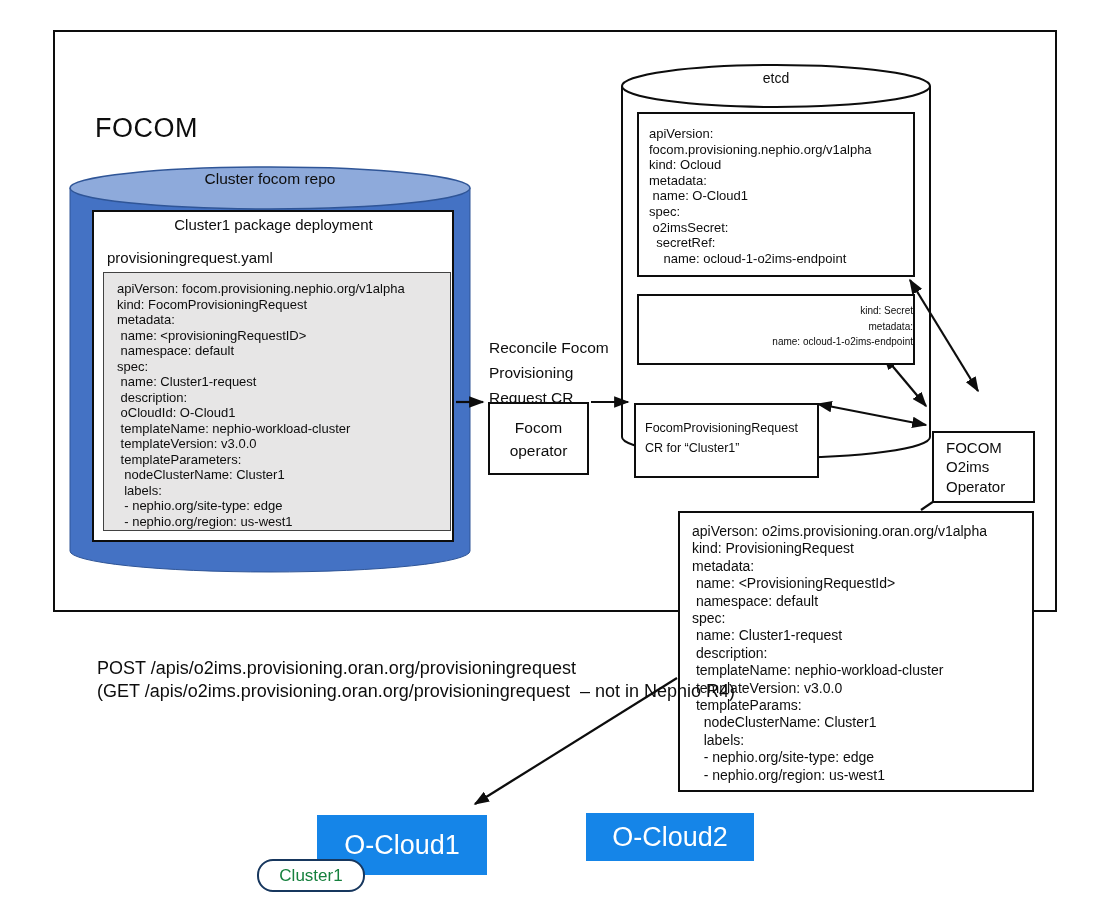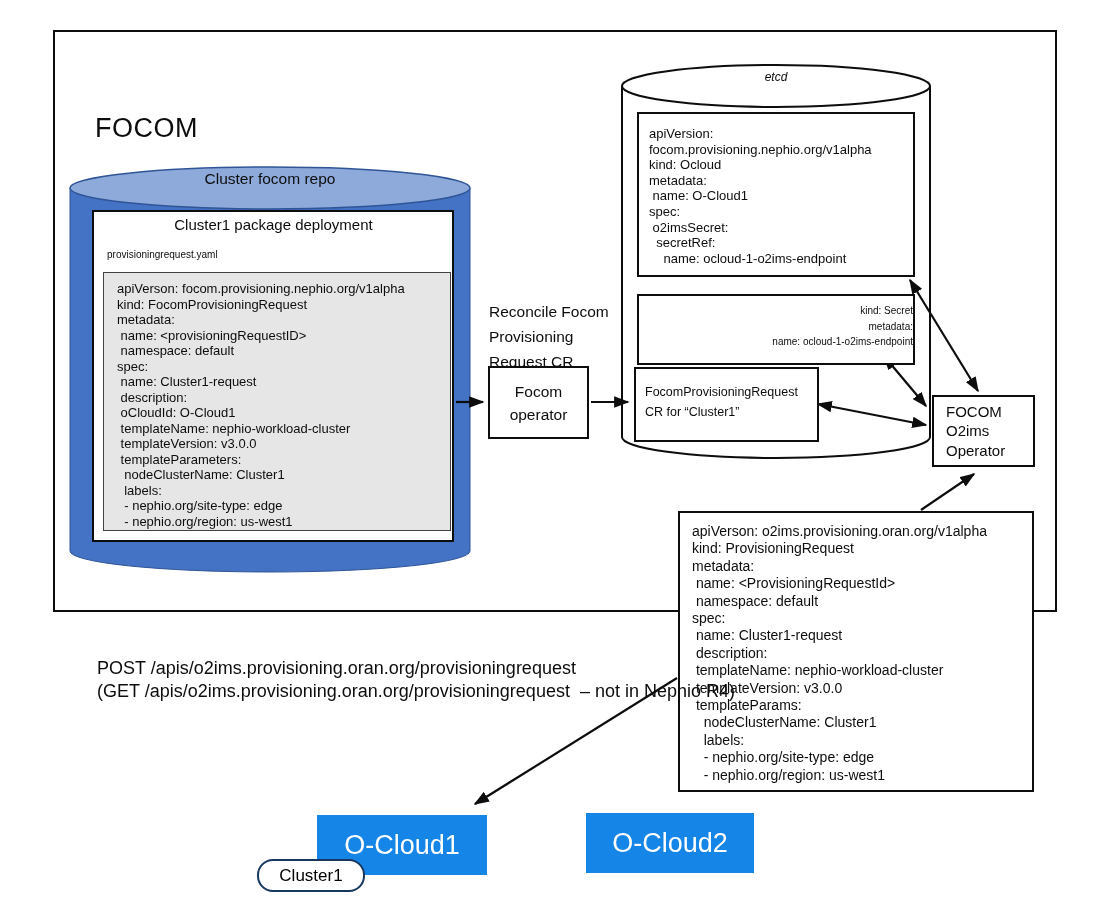--- a/index.html
+++ b/index.html
@@ -3,42 +3,42 @@
 <meta charset="utf-8">
 <style>
   html,body{margin:0;padding:0;background:#ffffff;}
   #canvas{
     position:relative;width:1110px;height:921px;background:#ffffff;
     font-family:"Liberation Sans",sans-serif;color:#0d0d0d;overflow:hidden;
   }
   #shapes{position:absolute;left:0;top:0;width:1110px;height:921px;}
   .abs{position:absolute;}
   .pre{white-space:pre;}
-  .preline{white-space:pre-line;}
+  .preline{white-space:pre-line;margin-top:36px;}
 
   .outer-box{left:53px;top:30px;width:1000px;height:578px;border:2.5px solid #0d0d0d;background:transparent;}
   .focom-title{left:95px;top:113px;font-size:27px;letter-spacing:.5px;}
 
   .repo-title{left:150px;top:170px;width:240px;text-align:center;font-size:15.5px;}
   .pkg-box{left:92px;top:210px;width:358px;height:328px;background:#ffffff;border:2.5px solid #0d0d0d;}
   .pkg-title{left:92px;top:216px;width:363px;text-align:center;font-size:15px;}
-  .file-label{left:107px;top:249px;font-size:10px;}
+  .file-label{left:107px;top:249px;font-size:15px;}
   .yaml-left{
     left:103px;top:272px;width:333px;height:249px;background:#e7e6e6;border:1.5px solid #424242;
     padding:8px 0 0 13px;font-size:13px;line-height:15.5px;
   }
 
   .reconcile-note{left:489px;top:299px;font-size:15.5px;line-height:25px;}
   .flux-box{
     left:488px;top:366px;width:97px;height:69px;background:#ffffff;border:2.5px solid #0d0d0d;
     display:flex;align-items:center;justify-content:center;text-align:center;
     font-size:15.5px;line-height:23px;
   }
 
-  .etcd-title{left:701px;top:70px;width:150px;text-align:center;font-size:12px;font-style:italic;}
+  .etcd-title{left:701px;top:70px;width:150px;text-align:center;font-size:14px;}
   .etcd-box1{left:637px;top:112px;width:264px;height:149px;background:#ffffff;border:2px solid #0d0d0d;
     padding:12px 0 0 10px;font-size:13px;line-height:15.6px;}
   .etcd-box2{left:637px;top:294px;width:264px;height:49px;background:#ffffff;border:2px solid #0d0d0d;
     padding:7px 0 11px 10px;font-size:10px;line-height:15.6px;text-align:right;}
   .etcd-box3{left:634px;top:367px;width:172px;height:58px;background:#ffffff;border:2px solid #0d0d0d;
     padding:13px 0 0 9px;font-size:12.5px;line-height:20px;}
 
   .operator-box{
     left:932px;top:395px;width:87px;height:68px;background:#ffffff;border:2.5px solid #0d0d0d;
     padding-left:12px;display:flex;flex-direction:column;justify-content:center;
@@ -50,24 +50,24 @@
     padding:10px 0 0 12px;font-size:14px;line-height:17.4px;
   }
 
   .api-note{left:97px;top:657px;font-size:18px;line-height:23px;}
 
   .cloud-btn{
     border-radius:0;color:#ffffff;display:flex;align-items:center;justify-content:center;
     font-size:27px;
   }
   .ocloud1{left:317px;top:815px;width:170px;height:60px;}
-  .ocloud2{left:586px;top:813px;width:168px;height:60px;}
+  .ocloud2{left:586px;top:813px;width:168px;height:48px;}
   .cluster-chip{
     left:257px;top:859px;width:104px;height:29px;background:#ffffff;border:2.5px solid #17375e;
-    border-radius:16px;display:flex;align-items:center;justify-content:center;font-size:17px;color:#000000;
+    border-radius:16px;display:flex;align-items:center;justify-content:center;font-size:17px;color:#15803d;
   }
 </style>
 </head>
 <body>
 
 <div id="canvas">
 
   <svg id="shapes" viewBox="0 0 1110 921">
     <defs>
       <marker id="ah" viewBox="0 0 7 5.2" markerWidth="7" markerHeight="5.2" refX="6.3" refY="2.6" orient="auto-start-reverse" markerUnits="strokeWidth">

